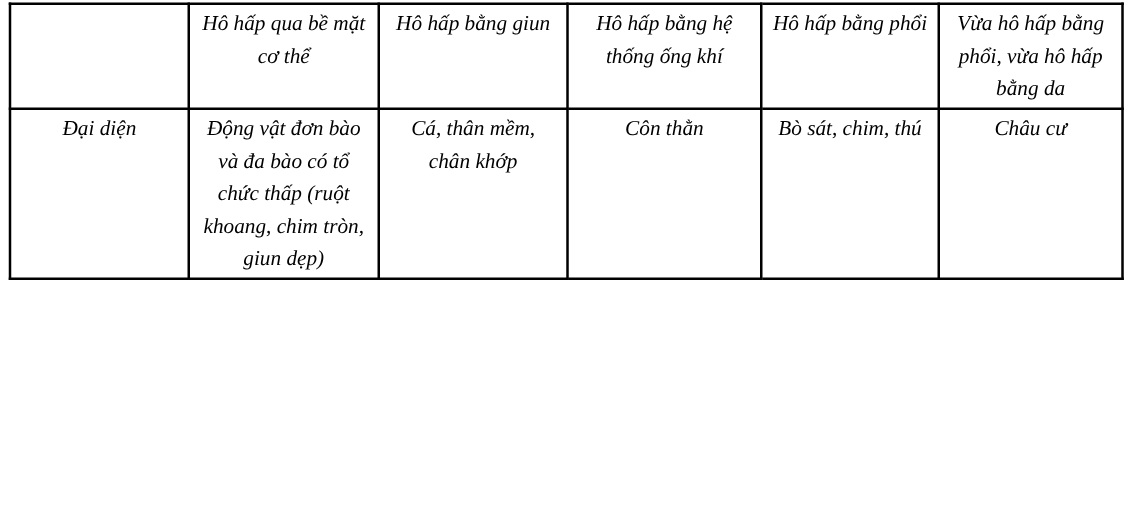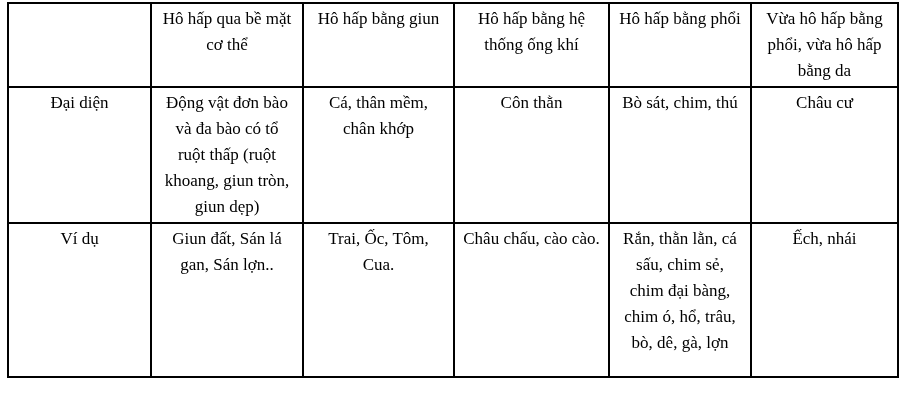--- a/index.html
+++ b/index.html
@@ -10,20 +10,21 @@
   body {
     width: 901px;
     height: 408px;
     overflow: hidden;
   }
   table.resp-table {
     border-collapse: collapse;
     table-layout: fixed;
     margin: 2px 0 0 7px;
     width: 890px;
+    font-style: italic;
   }
   table.resp-table th,
   table.resp-table td {
     border: 2px solid #000000;
     vertical-align: top;
     text-align: center;
     font-family: "Liberation Serif", "DejaVu Serif", serif;
     font-size: 17px;
     font-weight: normal;
     line-height: 26px;
@@ -54,28 +55,20 @@
       <th>Hô hấp qua bề mặt cơ thể</th>
       <th>Hô hấp bằng giun</th>
       <th>Hô hấp bằng hệ thống ống khí</th>
       <th>Hô hấp bằng phổi</th>
       <th>Vừa hô hấp bằng phổi, vừa hô hấp bằng da</th>
     </tr>
   </thead>
   <tbody>
     <tr class="row-daidien">
       <td>Đại diện</td>
-      <td>Động vật đơn bào và đa bào có tổ ruột thấp (ruột khoang, giun tròn, giun dẹp)</td>
+      <td>Động vật đơn bào và đa bào có tổ chức thấp (ruột khoang, chim tròn, giun dẹp)</td>
       <td>Cá, thân mềm, chân khớp</td>
       <td>Côn thằn</td>
       <td>Bò sát, chim, thú</td>
       <td>Châu cư</td>
     </tr>
-    <tr class="row-vidu">
-      <td>Ví dụ</td>
-      <td>Giun đất, Sán lá gan, Sán lợn..</td>
-      <td>Trai, Ốc, Tôm, Cua.</td>
-      <td>Châu chấu, cào cào.</td>
-      <td>Rắn, thằn lằn, cá sấu, chim sẻ, chim đại bàng, chim ó, hổ, trâu, bò, dê, gà, lợn</td>
-      <td>Ếch, nhái</td>
-    </tr>
   </tbody>
 </table>
 
 </body></html>

